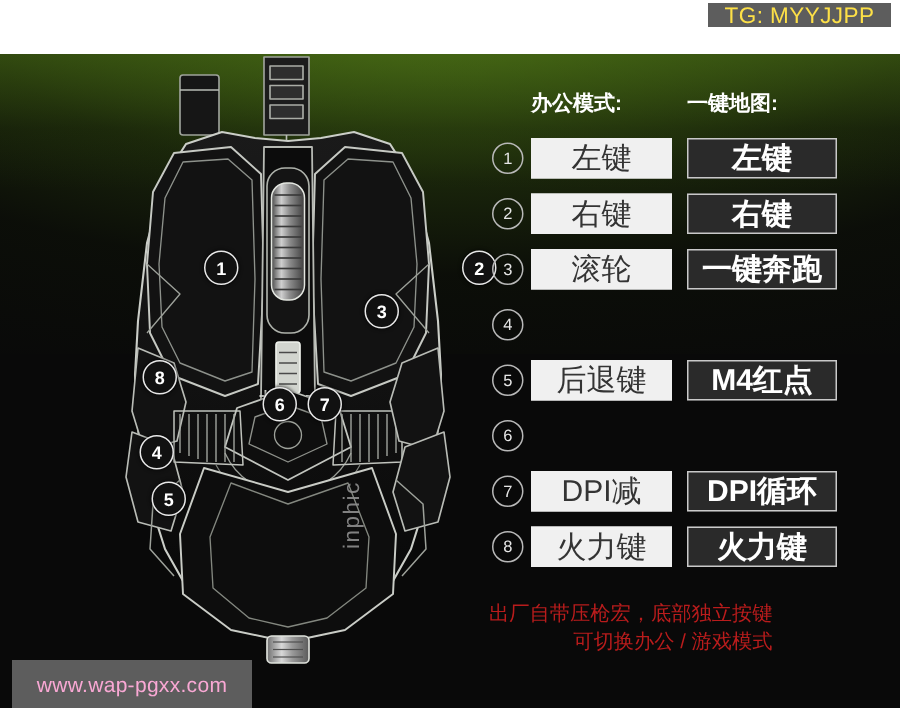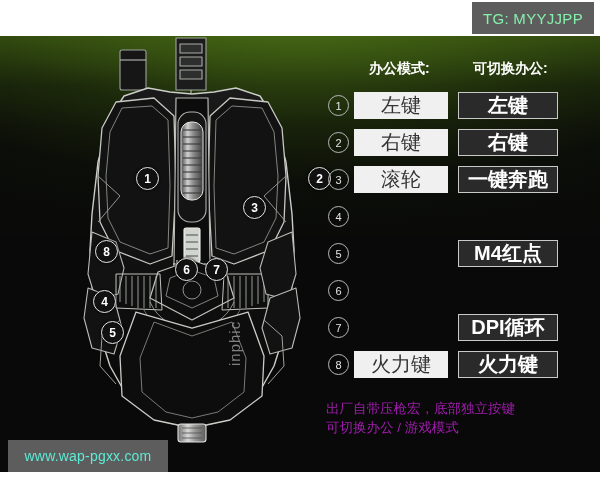--- a/index.html
+++ b/index.html
@@ -62,37 +62,37 @@
     width: 600px; height: 8px;
     background: #ffffff;
   }
 
   
   .tg-badge {
     position: absolute;
     left: 472px;
     top: 2px;
     width: 122px;
-    height: 32px;
+    height: 16px;
     background: #5d5d5d;
-    color: #86efac;
+    color: #fde047;
     font-size: 15px;
     letter-spacing: 0.3px;
     display: flex;
     align-items: center;
     justify-content: center;
   }
   .watermark {
     position: absolute;
     left: 8px;
     top: 440px;
     width: 160px;
     height: 32px;
     background: #5d5d5d;
-    color: #5eead4;
+    color: #f9a8d4;
     font-size: 14px;
     display: flex;
     align-items: center;
     justify-content: center;
     letter-spacing: 0.2px;
   }
 
   
   .mouse-art {
     position: absolute;
@@ -141,21 +141,20 @@
   .col-heads {
     position: relative;
     height: 28px;
   }
   .col-head {
     position: absolute;
     color: #ffffff;
     font-size: 14px;
     font-weight: bold;
     white-space: nowrap;
-    margin-left: 15px;
   }
   .col-head.office { left: 28px; }
   .col-head.game   { left: 132px; }
 
   .rows { position: relative; }
   .row {
     position: relative;
     height: 37px;
   }
   .idx {
@@ -195,24 +194,25 @@
     background: #2a2a2a;
     color: #ffffff;
     border: 1.4px solid #c9c9c9;
     font-weight: bold;
   }
 
   .footnote {
     position: absolute;
     left: 326px;
     top: 399px;
-    color: #a21caf;
+    color: #b91c1c;
     font-size: 13.5px;
     line-height: 19px;
     white-space: nowrap;
+    text-align: right;
   }
 </style>
 </head>
 <body>
 
 <div id="stage">
 
   <div class="bg-dark"></div>
   <div class="bg-glow"></div>
   <div class="bg-glow-2"></div>
@@ -364,21 +364,21 @@
     <div class="callout" style="left:43px;  top:285px;">5</div>
     <div class="callout" style="left:117px; top:222px;">6</div>
     <div class="callout" style="left:147px; top:222px;">7</div>
     <div class="callout" style="left:37px;  top:204px;">8</div>
   </div>
 
   <div class="table-wrap">
 
     <div class="col-heads">
       <div class="col-head office">办公模式:</div>
-      <div class="col-head game">可切换办公:</div>
+      <div class="col-head game">一键地图:</div>
     </div>
 
     <div class="rows">
 
       <div class="row">
         <div class="idx">1</div>
         <div class="pill office">左键</div>
         <div class="pill game">左键</div>
       </div>
 
@@ -393,29 +393,31 @@
         <div class="pill office">滚轮</div>
         <div class="pill game">一键奔跑</div>
       </div>
 
       <div class="row">
         <div class="idx">4</div>
       </div>
 
       <div class="row">
         <div class="idx">5</div>
+        <div class="pill office">后退键</div>
         <div class="pill game">M4红点</div>
       </div>
 
       <div class="row">
         <div class="idx">6</div>
       </div>
 
       <div class="row">
         <div class="idx">7</div>
+        <div class="pill office">DPI减</div>
         <div class="pill game">DPI循环</div>
       </div>
 
       <div class="row">
         <div class="idx">8</div>
         <div class="pill office">火力键</div>
         <div class="pill game">火力键</div>
       </div>
 
     </div>

